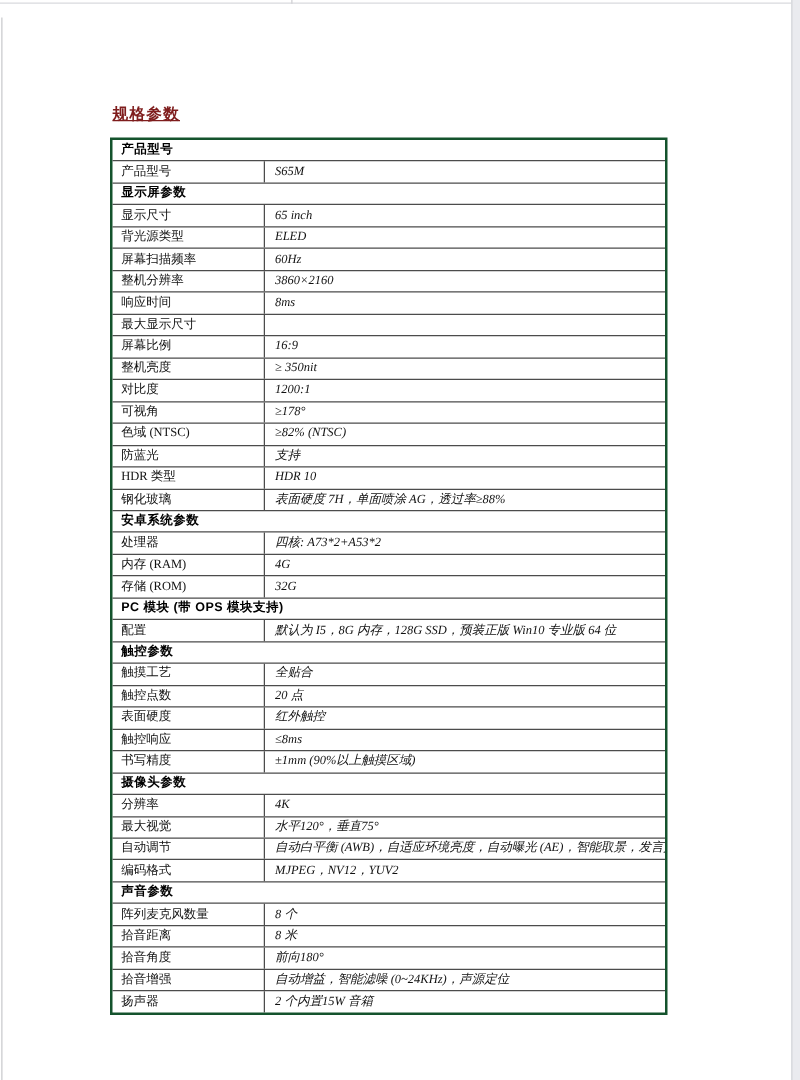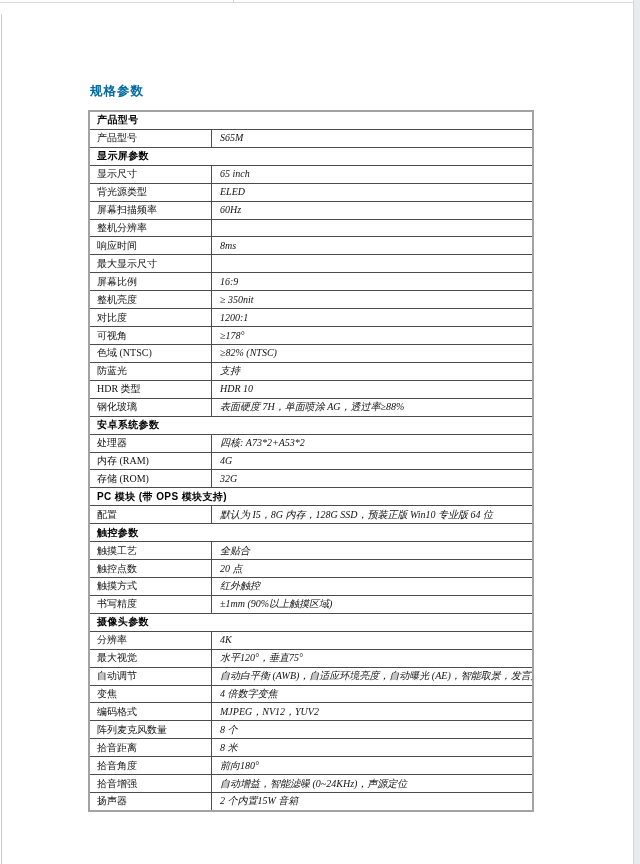--- a/index.html
+++ b/index.html
@@ -11,26 +11,26 @@
   }
   
   .top-line{position:absolute;top:2px;left:0;width:640px;height:1px;background:#d9dade;}
   .top-divider{position:absolute;left:233px;top:0;width:1px;height:3px;background:#cfd0d4;}
   .left-line{position:absolute;left:1px;top:14px;bottom:0;width:1px;background:#c9cacd;}
   .scrollbar-track{position:absolute;top:0;right:0;width:7px;height:864px;background:#eaebef;border-left:1px solid #d4d5da;box-sizing:border-box;}
   
   .page-title{
     position:absolute;left:90px;top:83px;
     font-family:"Liberation Sans","DejaVu Sans",sans-serif;
-    font-size:12.5px;font-weight:bold;letter-spacing:1px;color:#0369a1;
+    font-size:12.5px;font-weight:bold;letter-spacing:1px;color:#7f1d1d;text-decoration:underline;
   }
   
   .spec-table{
     position:absolute;left:88px;top:110px;width:446px;height:702px;
-    box-sizing:border-box;border:2px solid #a3a3a3;background:#fff;
+    box-sizing:border-box;border:2px solid #14532d;background:#fff;
     display:flex;flex-direction:column;
   }
   .t-row{flex:1 1 0;min-height:0;display:flex;align-items:stretch;border-top:1px solid #4c4c4c;}
   .t-row:first-child{border-top:none;}
   .cell{display:flex;align-items:center;font-size:10px;line-height:1;overflow:hidden;white-space:nowrap;}
   .label{width:122px;box-sizing:border-box;border-right:1px solid #4c4c4c;padding-left:7px;}
   .value{flex:1;padding-left:8px;font-style:italic;}
   .section-label{
     flex:1;padding-left:7px;font-weight:bold;color:#000;
     font-family:"Liberation Sans","DejaVu Sans",sans-serif;font-size:10px;letter-spacing:0.4px;
@@ -63,20 +63,21 @@
     <div class="t-row">
       <div class="cell label">背光源类型</div>
       <div class="cell value">ELED</div>
     </div>
     <div class="t-row">
       <div class="cell label">屏幕扫描频率</div>
       <div class="cell value">60Hz</div>
     </div>
     <div class="t-row">
       <div class="cell label">整机分辨率</div>
+      <div class="cell value">3860×2160</div>
     </div>
     <div class="t-row">
       <div class="cell label">响应时间</div>
       <div class="cell value">8ms</div>
     </div>
     <div class="t-row">
       <div class="cell label">最大显示尺寸</div>
     </div>
     <div class="t-row">
       <div class="cell label">屏幕比例</div>
@@ -137,22 +138,26 @@
     </div>
     <div class="t-row">
       <div class="cell label">触摸工艺</div>
       <div class="cell value">全贴合</div>
     </div>
     <div class="t-row">
       <div class="cell label">触控点数</div>
       <div class="cell value">20 点</div>
     </div>
     <div class="t-row">
-      <div class="cell label">触摸方式</div>
+      <div class="cell label">表面硬度</div>
       <div class="cell value">红外触控</div>
+    </div>
+    <div class="t-row">
+      <div class="cell label">触控响应</div>
+      <div class="cell value">≤8ms</div>
     </div>
     <div class="t-row">
       <div class="cell label">书写精度</div>
       <div class="cell value">±1mm (90%以上触摸区域)</div>
     </div>
     <div class="t-row">
       <div class="cell section-label">摄像头参数</div>
     </div>
     <div class="t-row">
       <div class="cell label">分辨率</div>
@@ -160,26 +165,25 @@
     </div>
     <div class="t-row">
       <div class="cell label">最大视觉</div>
       <div class="cell value">水平120°，垂直75°</div>
     </div>
     <div class="t-row">
       <div class="cell label">自动调节</div>
       <div class="cell value">自动白平衡 (AWB)，自适应环境亮度，自动曝光 (AE)，智能取景，发言人追踪</div>
     </div>
     <div class="t-row">
-      <div class="cell label">变焦</div>
-      <div class="cell value">4 倍数字变焦</div>
-    </div>
-    <div class="t-row">
       <div class="cell label">编码格式</div>
       <div class="cell value">MJPEG，NV12，YUV2</div>
+    </div>
+    <div class="t-row">
+      <div class="cell section-label">声音参数</div>
     </div>
     <div class="t-row">
       <div class="cell label">阵列麦克风数量</div>
       <div class="cell value">8 个</div>
     </div>
     <div class="t-row">
       <div class="cell label">拾音距离</div>
       <div class="cell value">8 米</div>
     </div>
     <div class="t-row">

